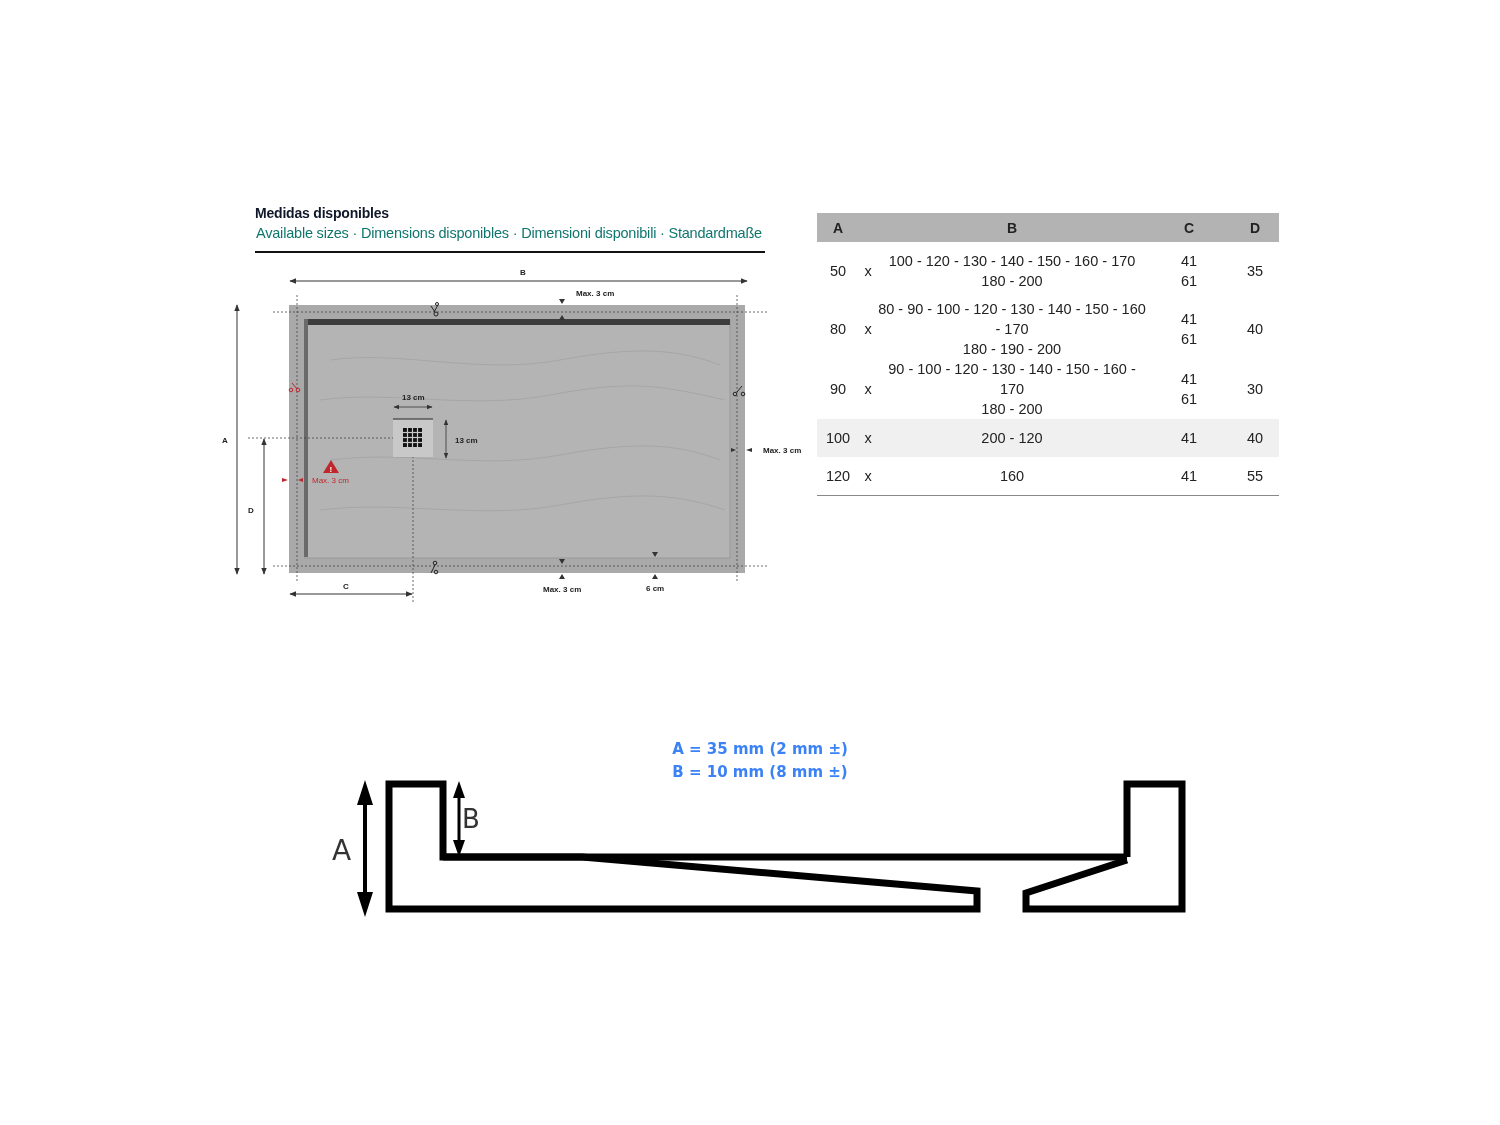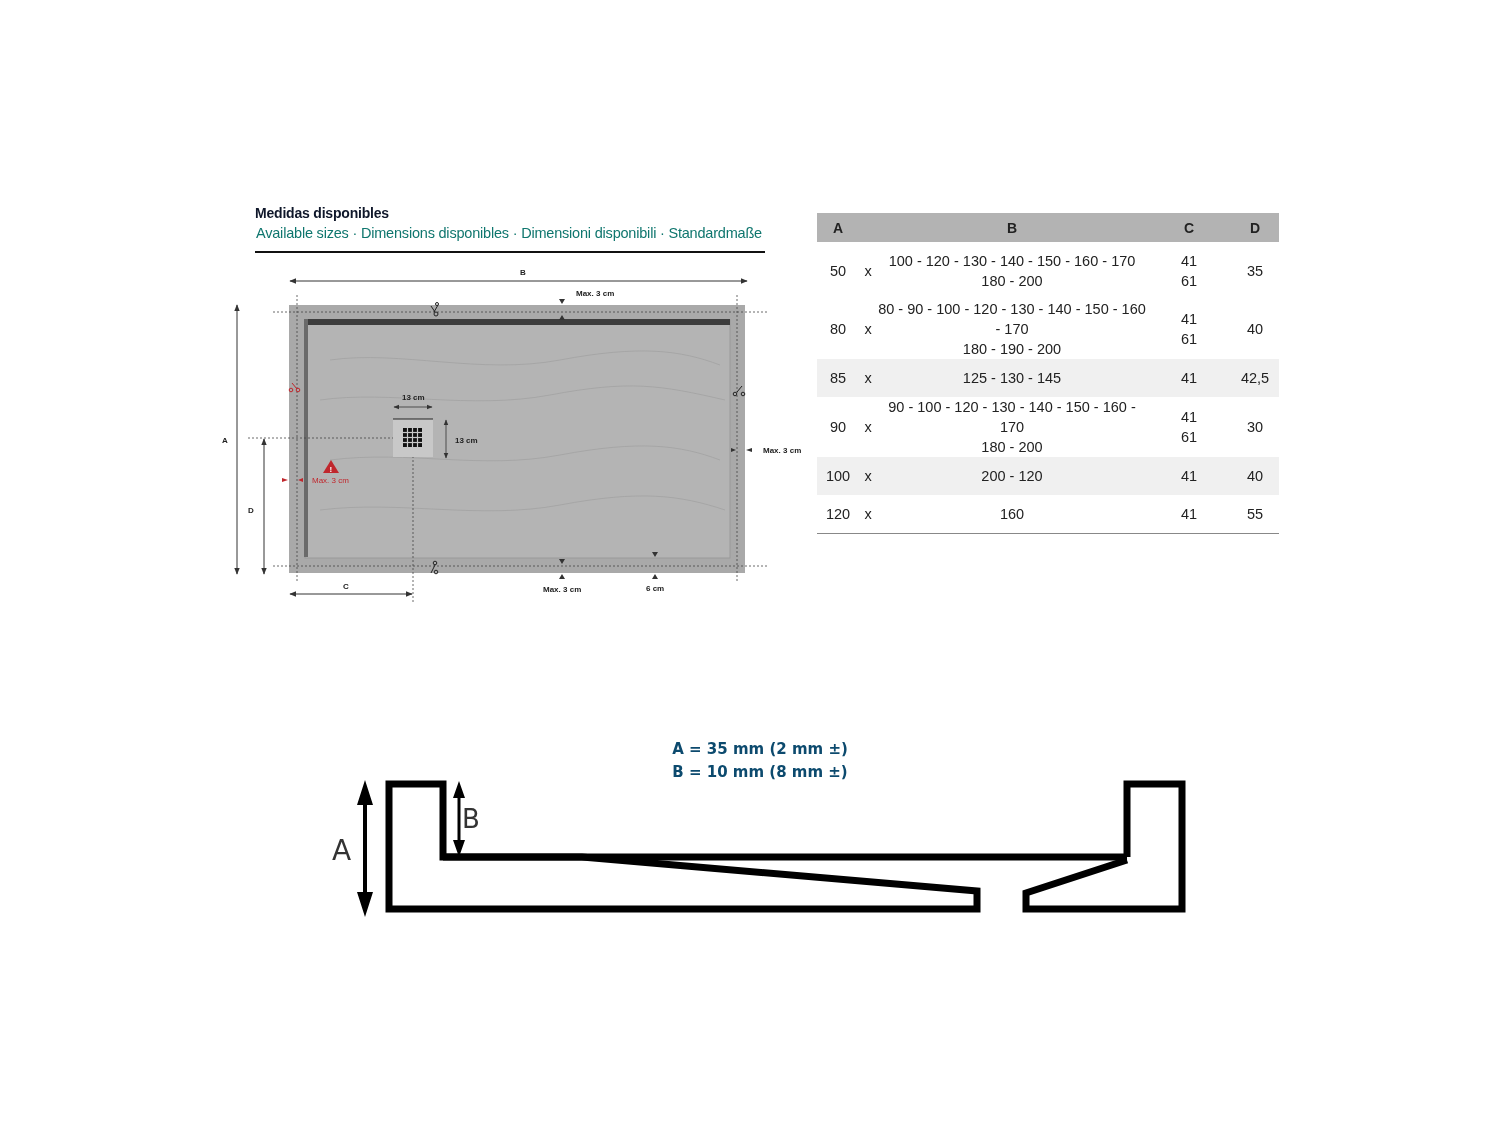--- a/index.html
+++ b/index.html
@@ -24,21 +24,21 @@
   .col-a { width: 42px; }
   .col-x { width: 18px; }
   .col-b { width: 270px; }
   .col-c { width: 84px; }
   .col-d { width: 48px; }
   .h2 { height: 57px; }
   .h1 { height: 38px; }
 
   
   .profile-text { left: 640px; top: 738px; width: 240px; text-align: center; font-family: "DejaVu Sans", sans-serif;
-                  font-weight: bold; font-size: 15px; color: #0c4a6e; line-height: 23px; }
+                  font-weight: bold; font-size: 15px; color: #3b82f6; line-height: 23px; }
   .profile-svg { left: 320px; top: 770px; }
 </style>
 </head>
 <body>
 
 <div class="abs title">Medidas disponibles</div>
 <div class="abs subtitle">Available sizes · Dimensions disponibles · Dimensioni disponibili · Standardmaße</div>
 <div class="abs rule"></div>
 
 <svg class="abs tray-svg" width="600" height="350" viewBox="215 262 600 350" xmlns="http://www.w3.org/2000/svg">
@@ -169,27 +169,20 @@
       <td>
           <div>80 - 90 - 100 - 120 - 130 - 140 - 150 - 160 - 170</div>
           <div>180 - 190 - 200</div>
         </td>
       <td>
           <div>41</div>
           <div>61</div>
         </td>
       <td>40</td>
     </tr>
-    <tr class="h1 alt">
-      <td>85</td>
-      <td>x</td>
-      <td>125 - 130 - 145</td>
-      <td>41</td>
-      <td>42,5</td>
-    </tr>
     <tr class="h2">
       <td>90</td>
       <td>x</td>
       <td>
           <div>90 - 100 - 120 - 130 - 140 - 150 - 160 - 170</div>
           <div>180 - 200</div>
         </td>
       <td>
           <div>41</div>
           <div>61</div>

